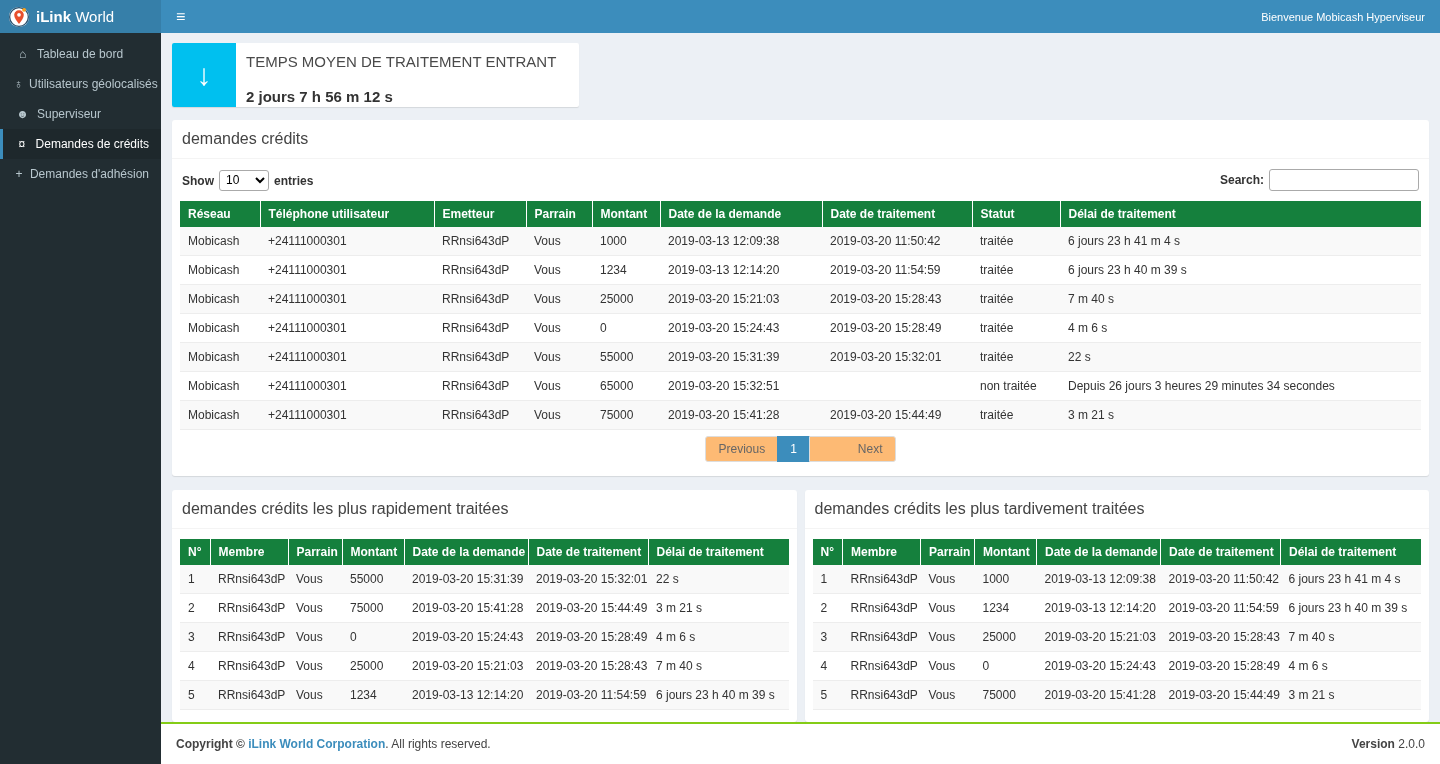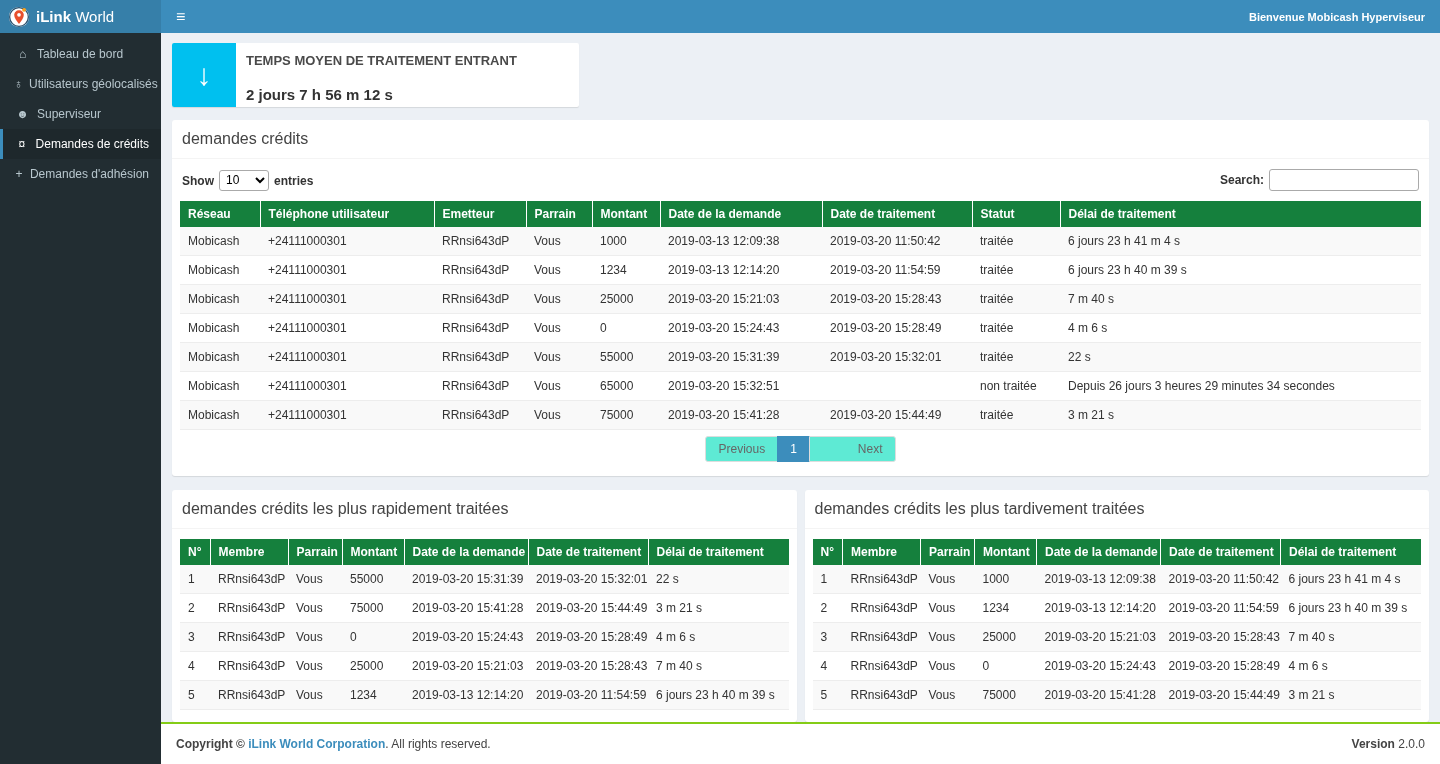--- a/index.html
+++ b/index.html
@@ -16,29 +16,29 @@
   .logo-text { font-size:15px; color:#fff; white-space:nowrap; }
   .logo-text b { font-weight:bold; }
   .menu { padding-top:6px; }
   .menu-item { display:flex; align-items:center; padding:8px 12px 8px 11px; color:#b8c7ce; font-size:12px; cursor:pointer; border-left:3px solid transparent; }
   .menu-item.active { background:#1e282c; color:#fff; border-left-color:#3c8dbc; }
   .mi-icon { width:17px; display:inline-block; text-align:center; margin-right:6px; font-size:12px; }
   .mi-label { white-space:nowrap; }
   
   .navbar { position:absolute; left:161px; top:0; width:1279px; height:33px; background:#3c8dbc; display:flex; align-items:center; justify-content:space-between; padding:0 15px; z-index:2; }
   .hamburger { color:#fff; font-size:16px; cursor:pointer; line-height:1; }
-  .welcome { color:#fff; font-size:11px; font-weight:bold; }
+  .welcome { color:#fff; font-size:11px; font-weight:normal; }
   
   .main { position:absolute; left:161px; top:33px; width:1279px; height:731px; background:#222d32; display:flex; flex-direction:column; }
   .content { background:#ecf0f5; height:695px; padding:10px 11px; overflow:hidden; }
   
   .info-box { width:407px; height:64px; background:#fff; box-shadow:0 1px 1px rgba(0,0,0,0.1); border-radius:2px; display:flex; margin-bottom:13px; }
   .info-box-icon { width:64px; height:64px; background:#00c0ef; color:#fff; display:flex; align-items:center; justify-content:center; font-size:30px; font-weight:bold; border-radius:2px 0 0 2px; }
   .info-box-content { padding:10px 10px; }
-  .info-box-label { font-size:13px; font-weight:bold; color:#4a4a4a; text-transform:uppercase; }
+  .info-box-label { font-size:15px; font-weight:normal; color:#4a4a4a; text-transform:uppercase; }
   .info-box-value { font-size:15px; font-weight:bold; color:#333; margin-top:18px; }
   
   .panel { background:#fff; box-shadow:0 1px 1px rgba(0,0,0,0.1); border-radius:3px; margin-bottom:14px; }
   .panel-header { padding:10px 10px; border-bottom:1px solid #f4f4f4; font-size:16px; color:#444; }
   .panel-body { padding:10px 8px 12px; }
   
   .table-controls { display:flex; justify-content:space-between; align-items:center; padding:0 2px 10px; font-size:12px; font-weight:bold; color:#333; }
   .length-control select { margin:0 5px; font-size:12px; padding:1px 2px; border:1px solid #aaa; border-radius:3px; background:#fff; width:50px; height:21px; }
   .search-control input { margin-left:5px; width:150px; height:22px; border:1px solid #aaa; border-radius:3px; padding:2px 5px; font-size:12px; }
   
@@ -57,21 +57,21 @@
   .main-table th:nth-child(8){width:88px}
   .mini-table th:nth-child(1){width:30px}
   .mini-table th:nth-child(2){width:78px}
   .mini-table th:nth-child(3){width:54px}
   .mini-table th:nth-child(4){width:62px}
   .mini-table th:nth-child(5){width:124px}
   .mini-table th:nth-child(6){width:120px}
   
   .showing { padding:12px 2px 4px; font-size:12px; color:#333; }
   .pagination { display:flex; justify-content:center; padding:6px 0 2px; }
-  .page-btn { border:1px solid #ddd; background:#5eead4; color:#666; padding:5px 12px; font-size:12px; cursor:pointer; font-family:"Liberation Sans", sans-serif; }
+  .page-btn { border:1px solid #ddd; background:#fdba74; color:#666; padding:5px 12px; font-size:12px; cursor:pointer; font-family:"Liberation Sans", sans-serif; }
   .page-btn + .page-btn { margin-left:-1px; }
   .page-btn.prev { border-radius:3px 0 0 3px; }
   .page-btn.next { border-radius:0 3px 3px 0;padding-left:48px; }
   .page-btn.active { background:#3c8dbc; border-color:#3c8dbc; color:#fff; }
   
   .bottom-row { display:flex; gap:8px; }
   .bottom-row .panel { flex:1; margin-bottom:0; }
   
   .footer { background:#fff; border-top:2px solid #84cc16; height:28px; padding:20px 15px; font-size:12px; color:#444; display:flex; justify-content:space-between; align-items:center; }
   .footer a { color:#3c8dbc; font-weight:bold; text-decoration:none; }

